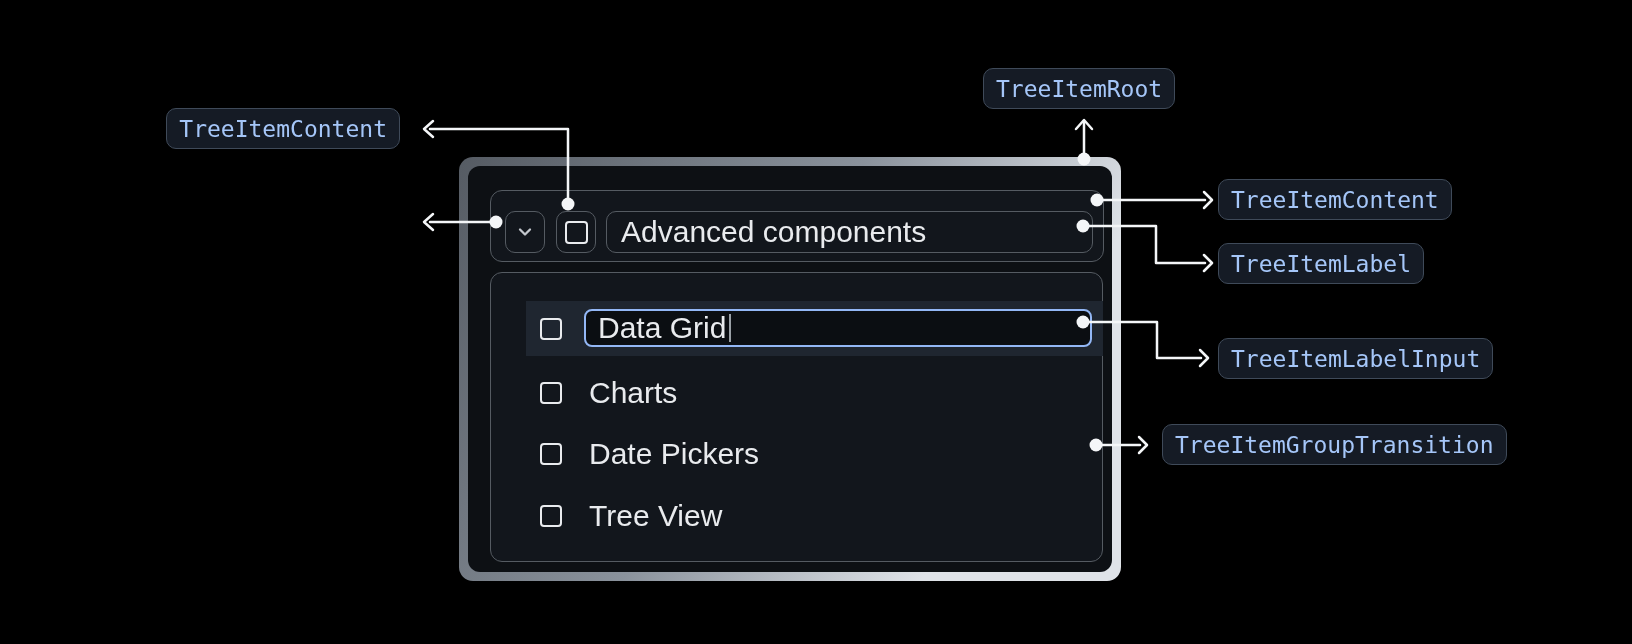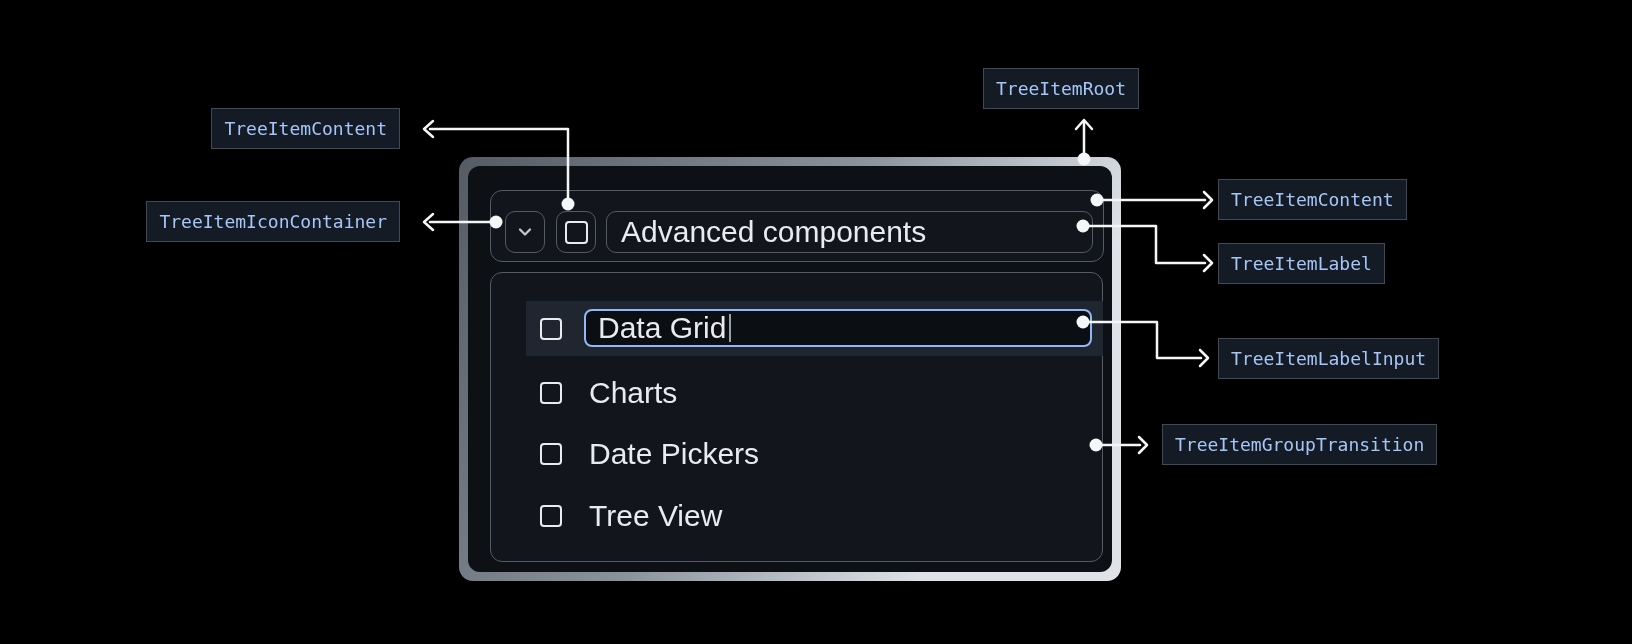--- a/index.html
+++ b/index.html
@@ -1,22 +1,22 @@
 <!DOCTYPE html>
 <html><head>
 <meta charset="utf-8">
 <style>
   html,body{margin:0;padding:0;background:#000;}
   #stage{position:relative;width:1632px;height:644px;background:#000000;overflow:hidden;
          font-family:"Liberation Sans", sans-serif;}
 
   
   .badge{position:absolute;box-sizing:border-box;height:41px;display:flex;align-items:center;
-         padding:0 12px;background:#151b25;border:1.5px solid #3f4a59;border-radius:0;
-         color:#a5c6f8;font-family:"DejaVu Sans Mono", monospace;font-size:18px;line-height:26px;
+         padding:0 12px;background:#151b25;border:1.5px solid #3f4a59;border-radius:10px;
+         color:#a5c6f8;font-family:"DejaVu Sans Mono", monospace;font-size:23px;line-height:26px;
          white-space:nowrap;}
 
   
   .root-wrap{position:absolute;left:459px;top:157px;width:662px;height:424px;box-sizing:border-box;
              border-radius:14px;padding:9px;
              background:linear-gradient(120deg,#555b63 0%,#8a929c 45%,#dfe3e8 78%);}
   .root-inner{position:relative;width:100%;height:100%;border-radius:12px;background:#0d1014;}
 
   .content{position:absolute;left:22px;top:24px;width:614px;height:72px;box-sizing:border-box;
            background:#12161c;border:1.5px solid #555b62;border-radius:12px;}
@@ -135,19 +135,18 @@
 
     <g>
       <polyline points="1096,445 1140,445"></polyline>
       <polyline points="1139,437 1147,445 1139,453"></polyline>
       <circle cx="1096" cy="445" r="6.5"></circle>
     </g>
   </svg>
 
   <div class="badge" style="left:983px;top:68px">TreeItemRoot</div>
   <div class="badge" style="right:1232px;top:108px">TreeItemContent</div>
-  <div class="badge" style="right:1232px;top:201px">TreeItemIconContainer</div>
   <div class="badge" style="left:1218px;top:179px">TreeItemContent</div>
   <div class="badge" style="left:1218px;top:243px">TreeItemLabel</div>
   <div class="badge" style="left:1218px;top:338px">TreeItemLabelInput</div>
   <div class="badge" style="left:1162px;top:424px">TreeItemGroupTransition</div>
 
 </div>
 
 </body></html>

